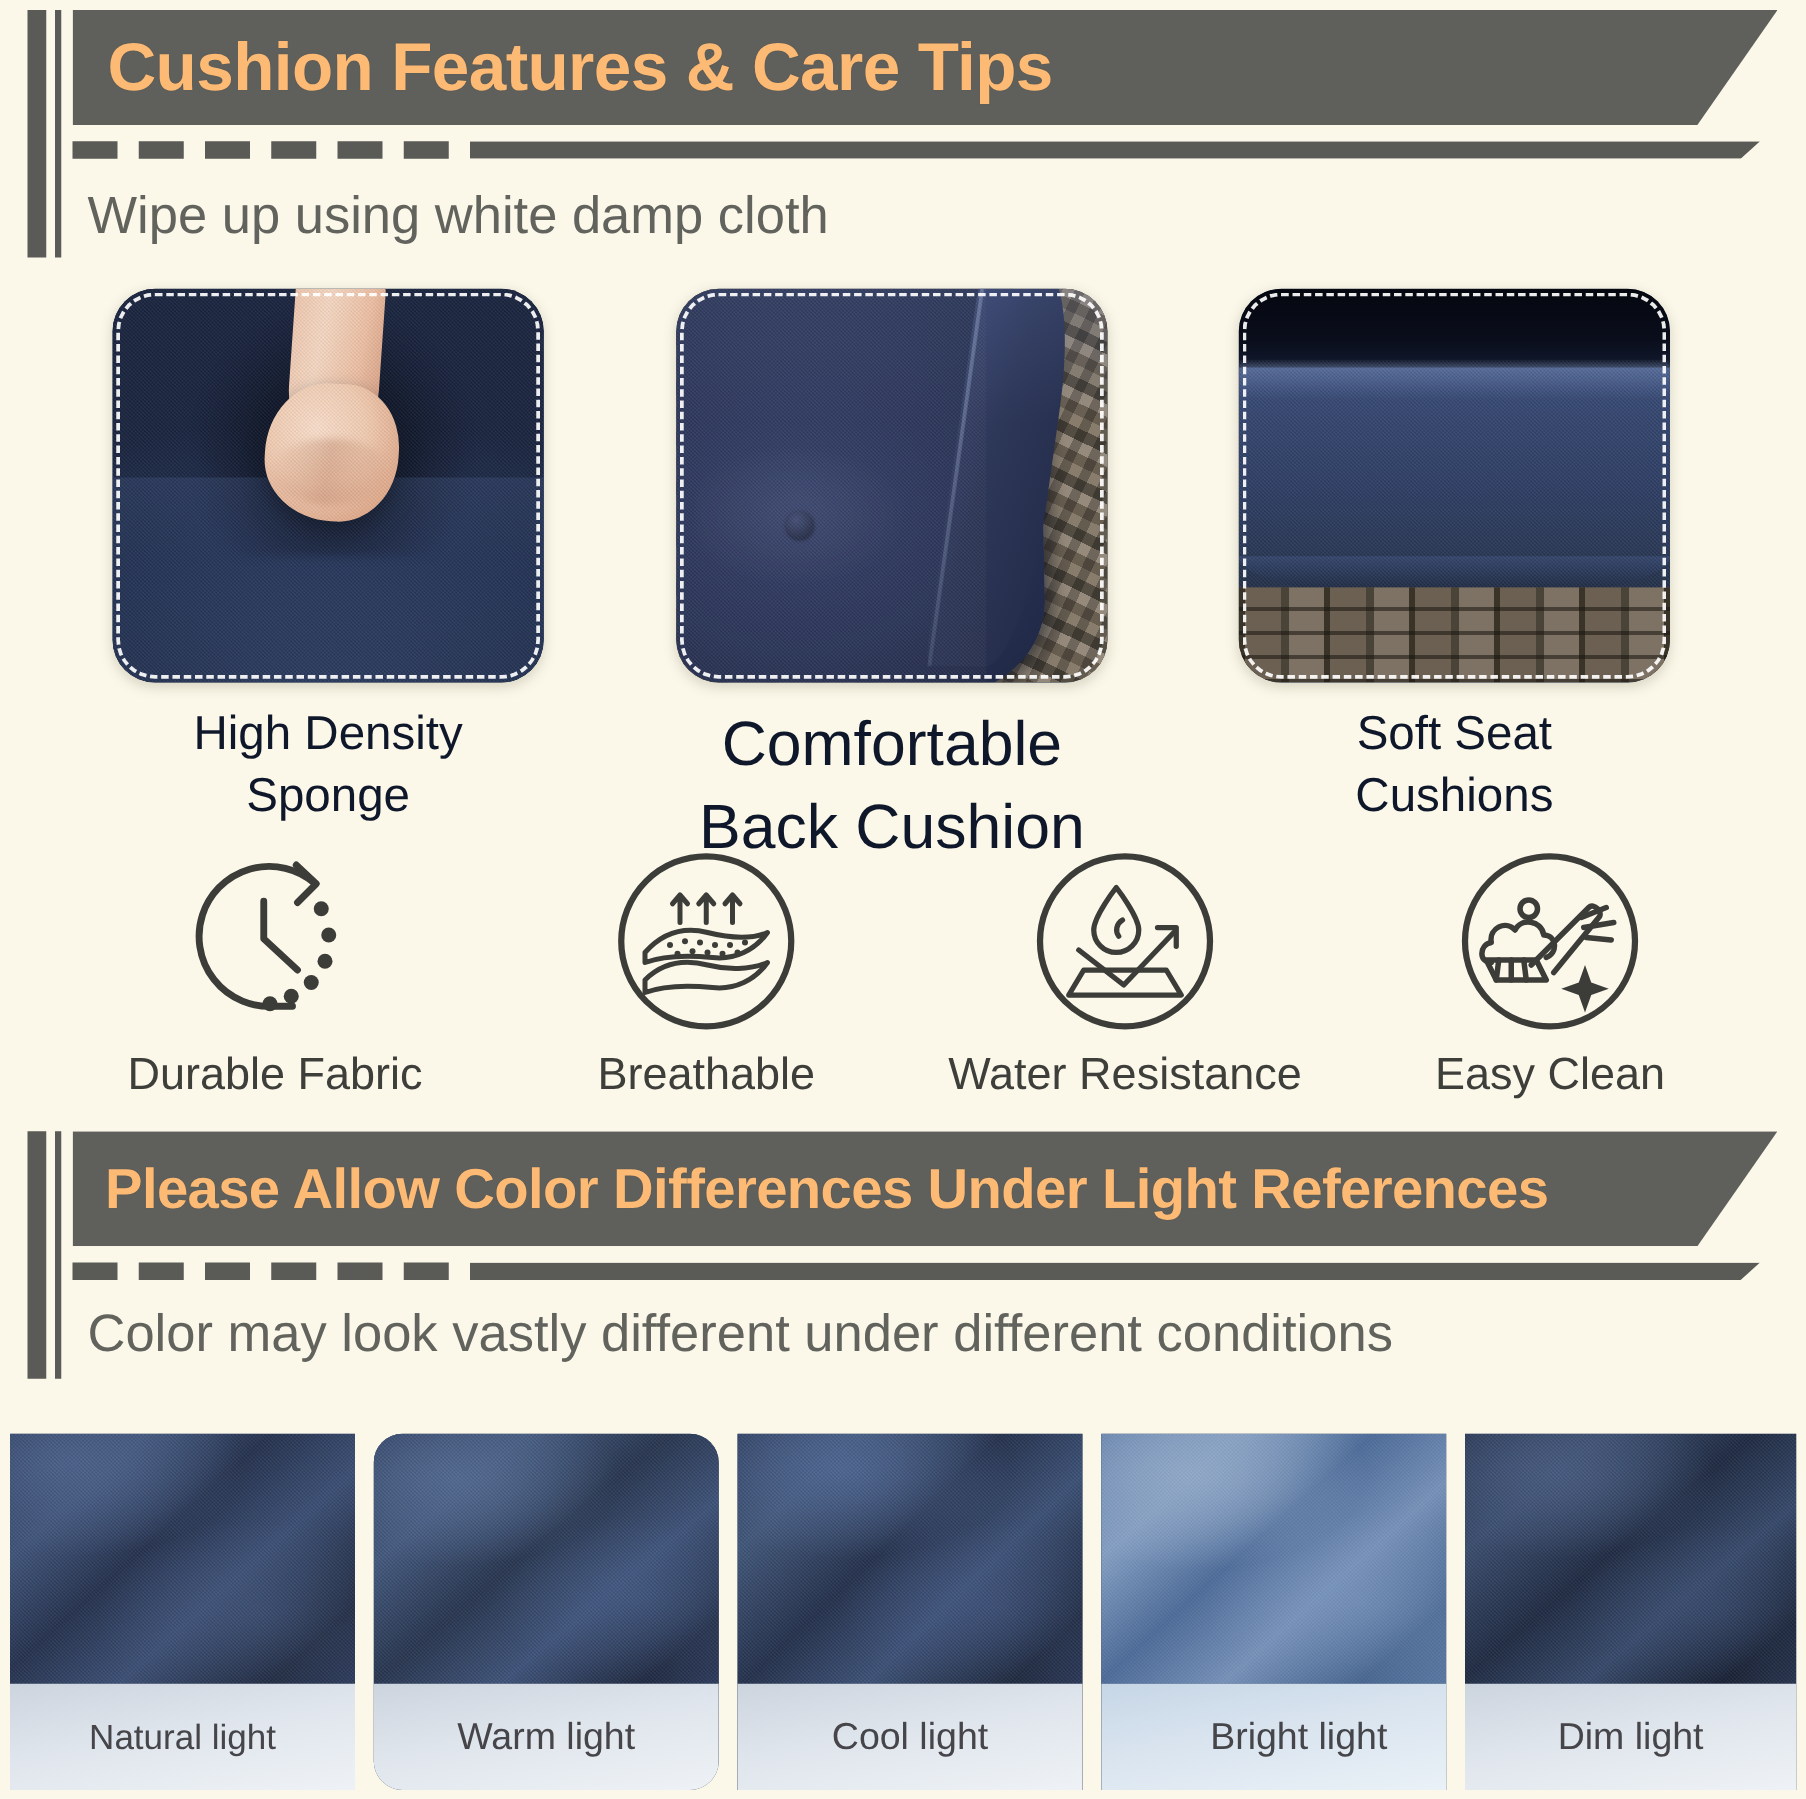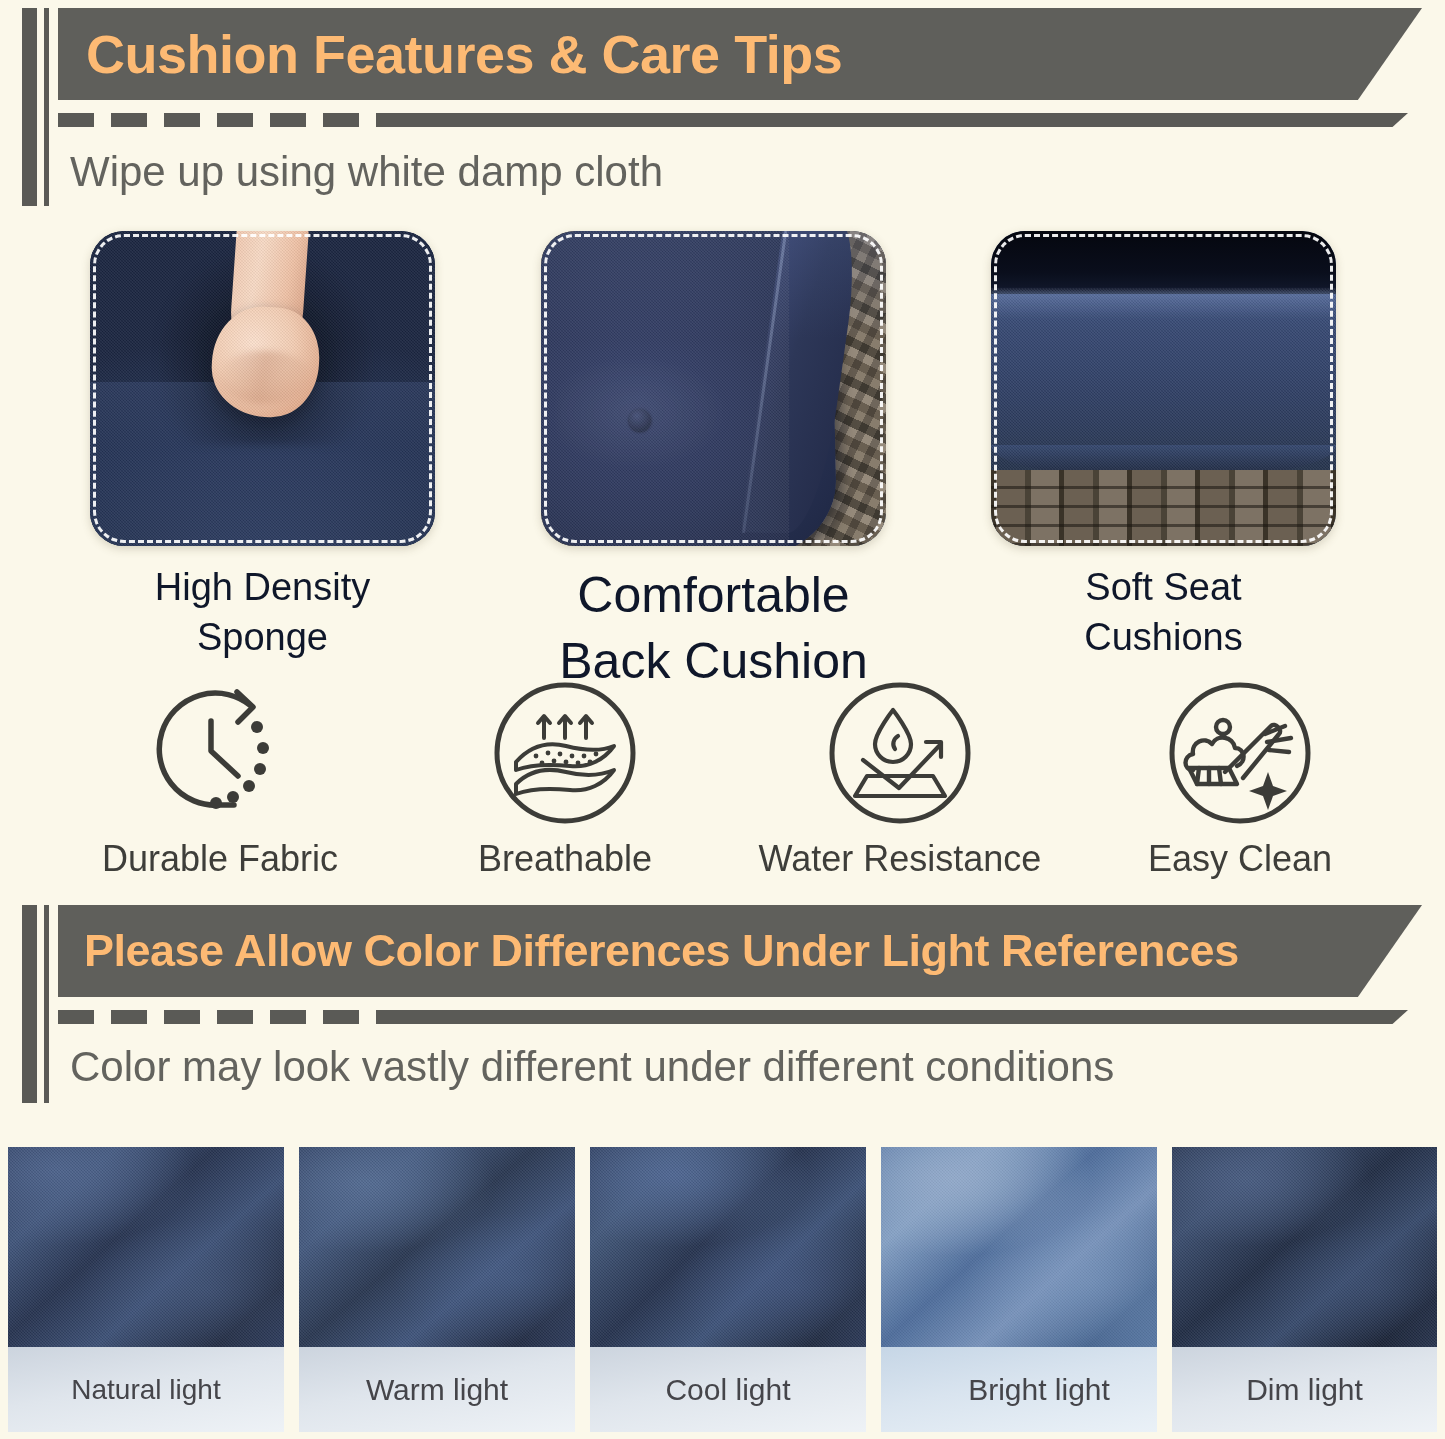--- a/index.html
+++ b/index.html
@@ -353,21 +353,21 @@
                   radial-gradient(ellipse 80% 60% at 18% 12%, #4a6089 0%, rgba(74,96,137,0) 62%),
                   radial-gradient(ellipse 70% 55% at 72% 72%, #44598180 0%, rgba(68,89,129,0) 66%),
                   linear-gradient(138deg,#2b3a5c 0%,#3e5379 22%,#24314e 42%,#3a4e74 62%,#1b2439 86%,#2b3a5c 100%);">
       <div class="weave" style="inset:0;"></div>
     </div>
     <div class="sw-band" style="height:85px;">
       <span style="font-size:28px;">Natural light</span>
     </div>
   </div>
 
-  <div class="swatch" style="left:299px;top:1147px;width:276px;height:285px;">
+  <div class="swatch" style="left:299px;top:1147px;width:276px;height:285px;border-radius:23px;">
     <div class="sw-fabric" style="height:200px;
                 background:
                   radial-gradient(ellipse 78% 58% at 24% 18%, #50688f 0%, rgba(80,104,143,0) 60%),
                   radial-gradient(ellipse 66% 50% at 78% 66%, #47608c80 0%, rgba(71,96,140,0) 66%),
                   linear-gradient(140deg,#2e3e60 0%,#42587e 24%,#27354f 46%,#3d5279 66%,#1e2840 88%,#2c3b5d 100%);">
       <div class="weave" style="inset:0;"></div>
     </div>
     <div class="sw-band" style="height:85px;">
       <span style="font-size:30px;">Warm light</span>
     </div>

